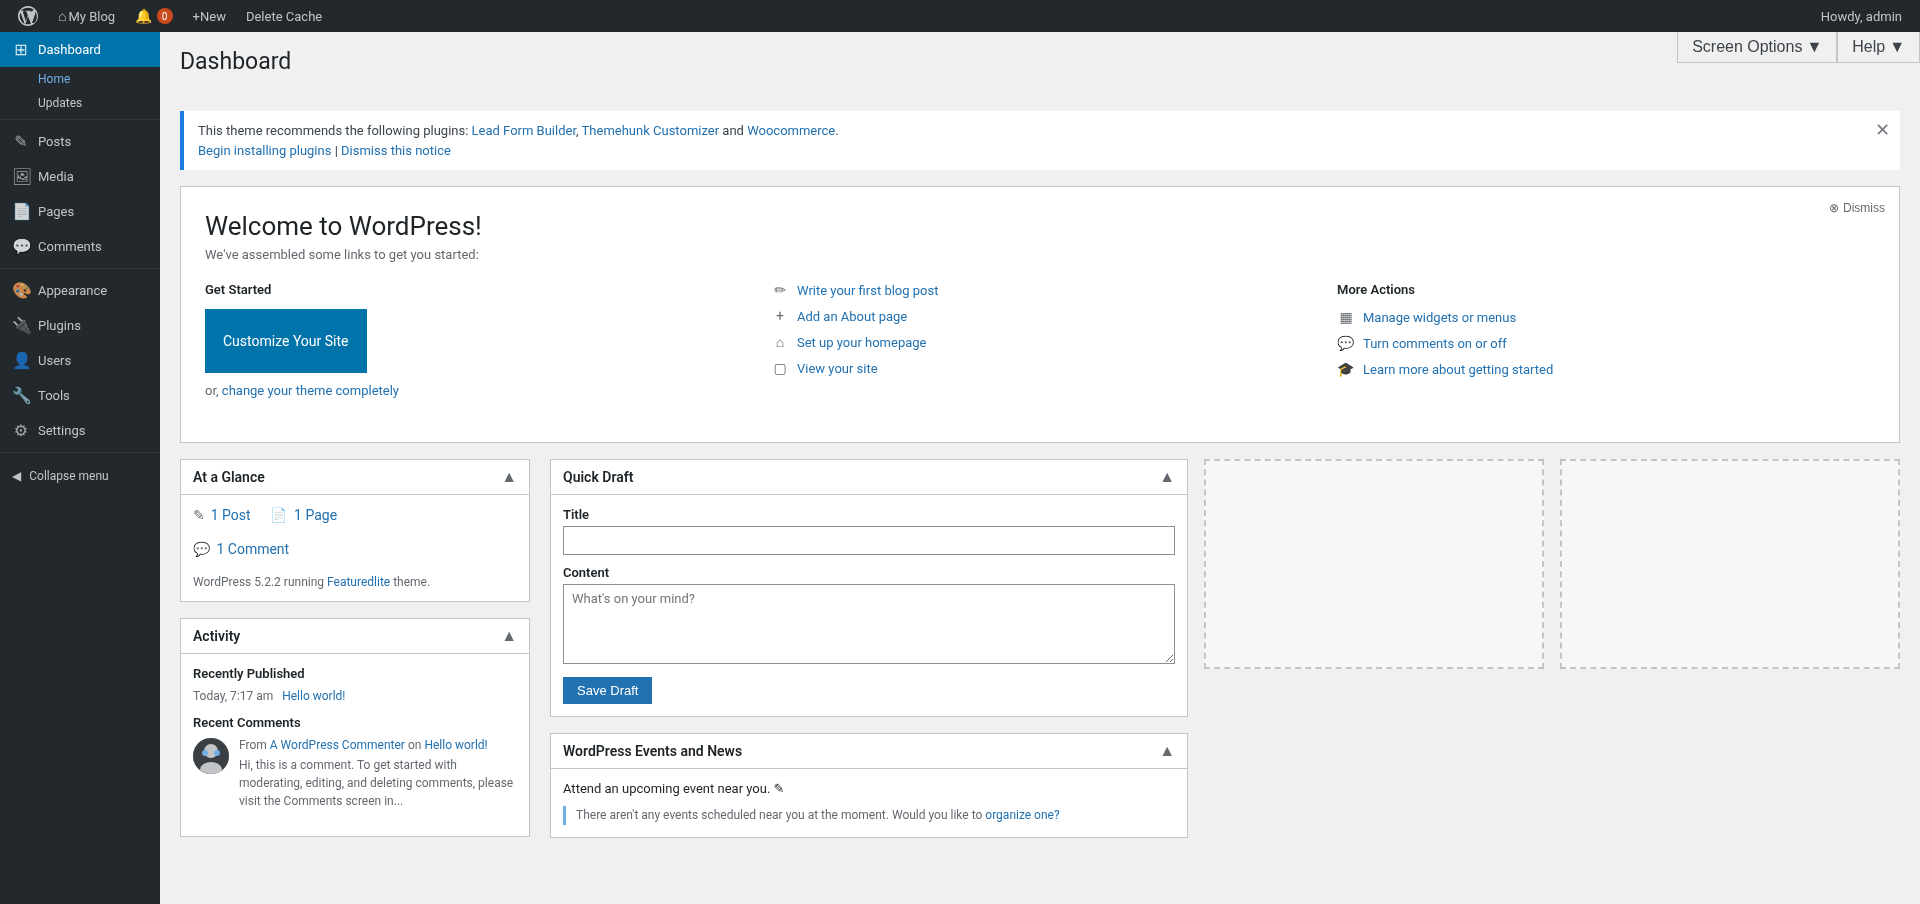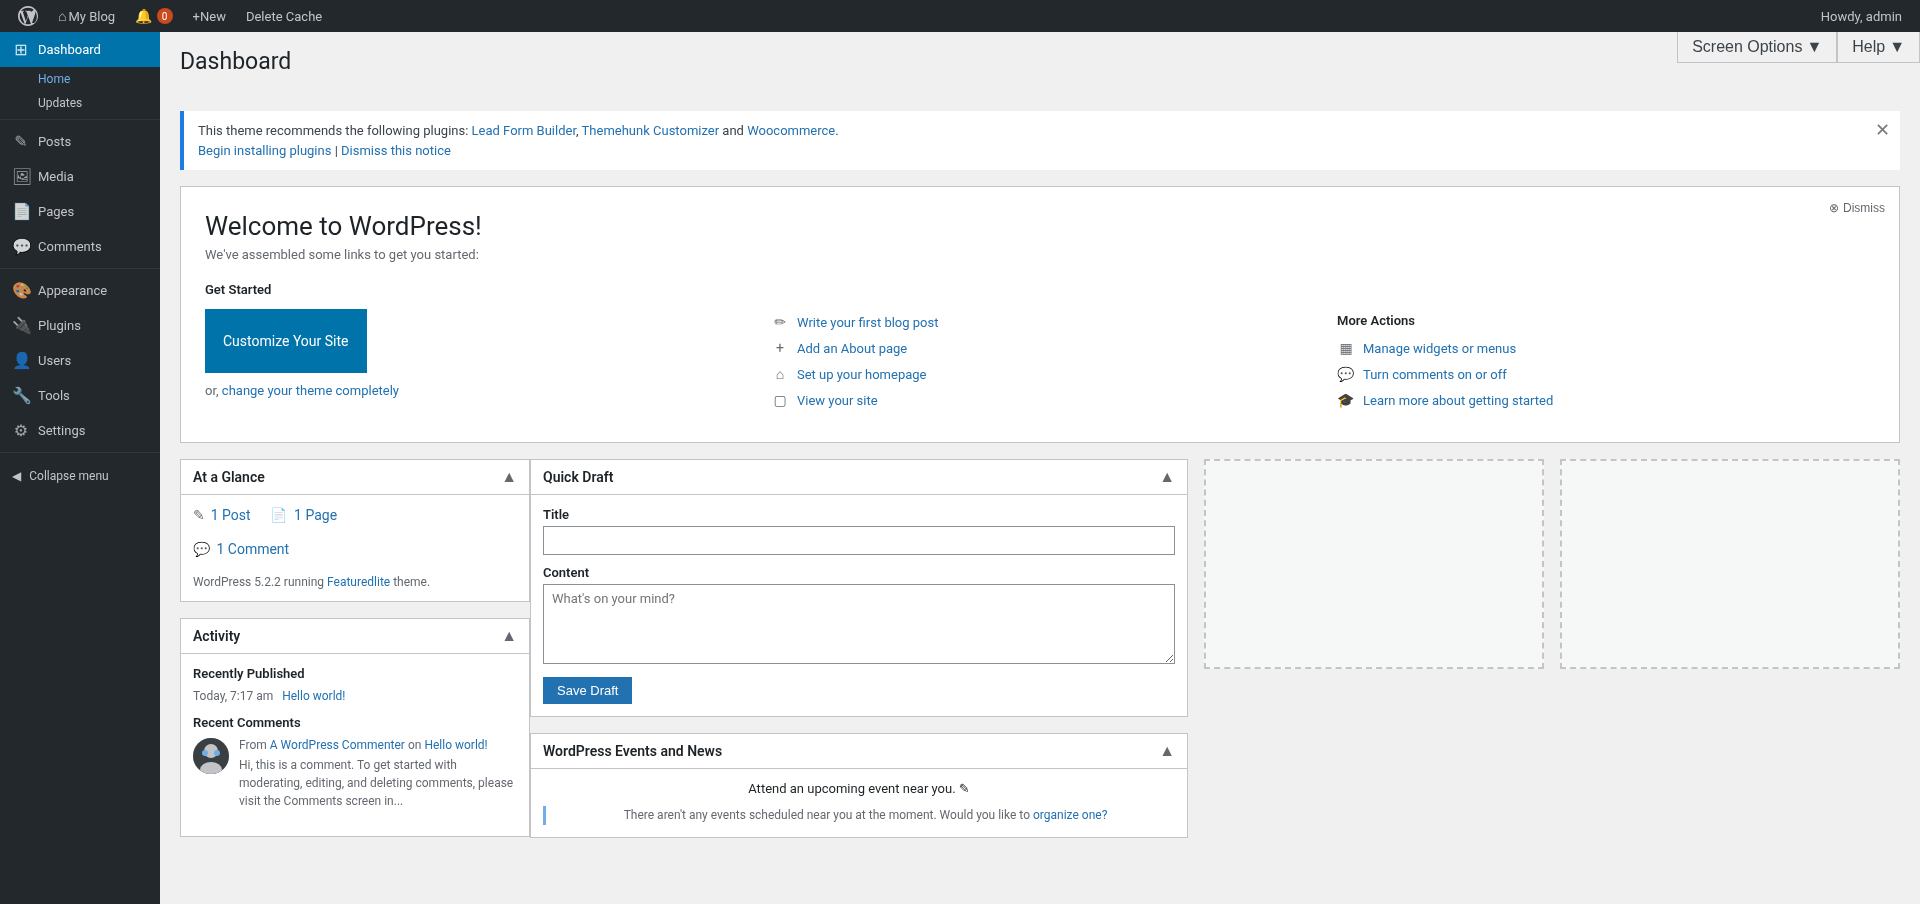--- a/index.html
+++ b/index.html
@@ -96,21 +96,21 @@
       position: absolute;
       right: 14px; top: 14px;
       cursor: pointer;
       color: #646970;
       font-size: 12px;
       text-decoration: none;
       display: flex; align-items: center; gap: 4px;
       background: none; border: none;
     }
 
-    .welcome-columns { display: flex; gap: 28px; align-items: flex-end; }
+    .welcome-columns { display: flex; gap: 28px; }
     .welcome-col { flex: 1; }
     .welcome-col h3 { font-size: 13px; font-weight: 600; margin-bottom: 12px; color: #1d2327; }
 
     .customize-btn {
       background: #0073aa;
       color: #fff;
       border: none;
       padding: 24px 18px;
       font-size: 14px;
       cursor: pointer;
@@ -179,21 +179,21 @@
     
     .activity-section h3 { font-size: 13px; font-weight: 600; margin-bottom: 8px; color: #1d2327; }
     .activity-section p { font-size: 12px; color: #646970; margin-bottom: 4px; }
     .activity-section a { color: #2271b1; text-decoration: none; }
     .recent-comment { display: flex; gap: 10px; margin-bottom: 10px; }
     .comment-avatar { width: 36px; height: 36px; border-radius: 50%; background: #c3c4c7; flex-shrink: 0; overflow: hidden; }
     .comment-content { font-size: 12px; color: #646970; line-height: 1.5; }
     .comment-meta { font-size: 12px; color: #646970; margin-bottom: 4px; }
 
     
-    .events-panel { padding: 12px; text-align: center; }
+    .events-panel { padding: 12px; }
     .events-intro { font-size: 13px; margin-bottom: 10px; color: #1d2327; }
     .no-events-notice {
       border-left: 3px solid #72aee6;
       padding-left: 10px;
       font-size: 12px;
       color: #646970;
       line-height: 1.6;
     }
     .no-events-notice a { color: #2271b1; text-decoration: none; }
 
@@ -222,21 +222,21 @@
       padding: 6px 14px;
       font-size: 16px;
       cursor: pointer;
       color: #3c434a;
       display: flex;
       align-items: center;
       gap: 4px;
     }
 
     .left-section { width: 350px; flex-shrink: 0; }
-    .right-section { flex: 1; padding-left: 0; }
+    .right-section { flex: 1; padding-left: 20px; }
     .bottom-row { display: flex; gap: 0; }
 
     
     .notification-bubble {
       background: #ca4a1f;
       color: #fff;
       border-radius: 50%;
       width: 16px; height: 16px;
       font-size: 10px;
       display: inline-flex;

